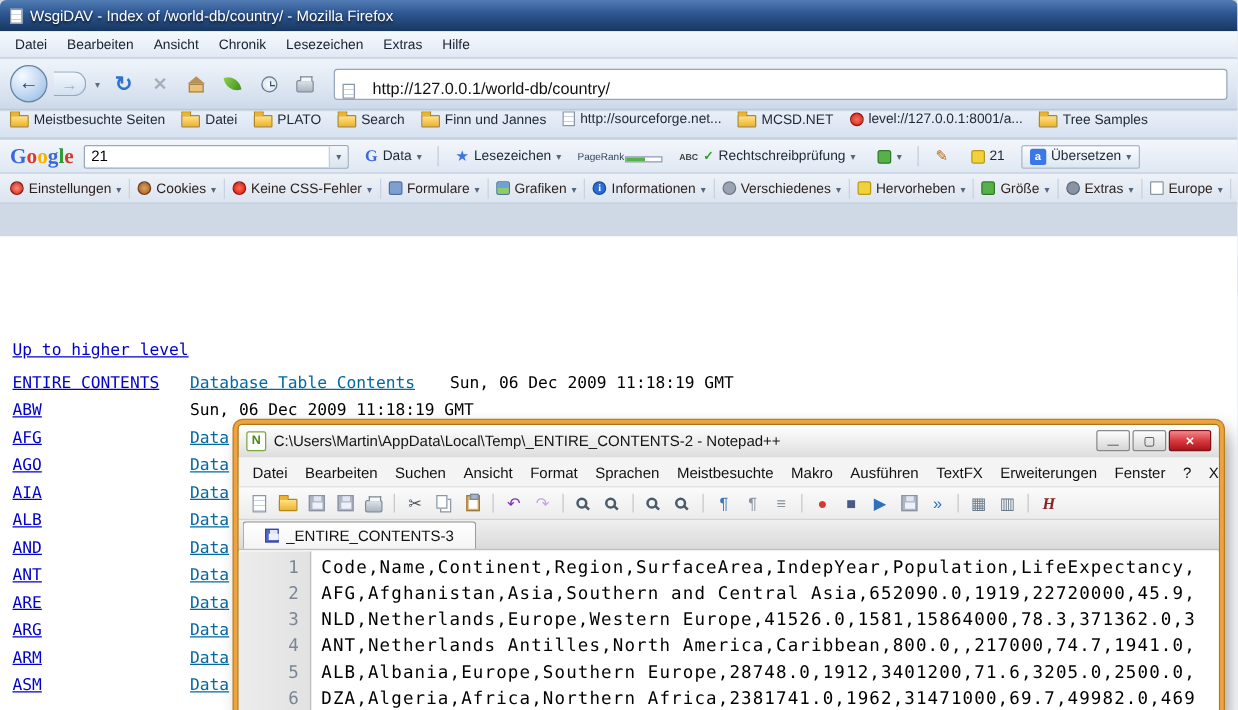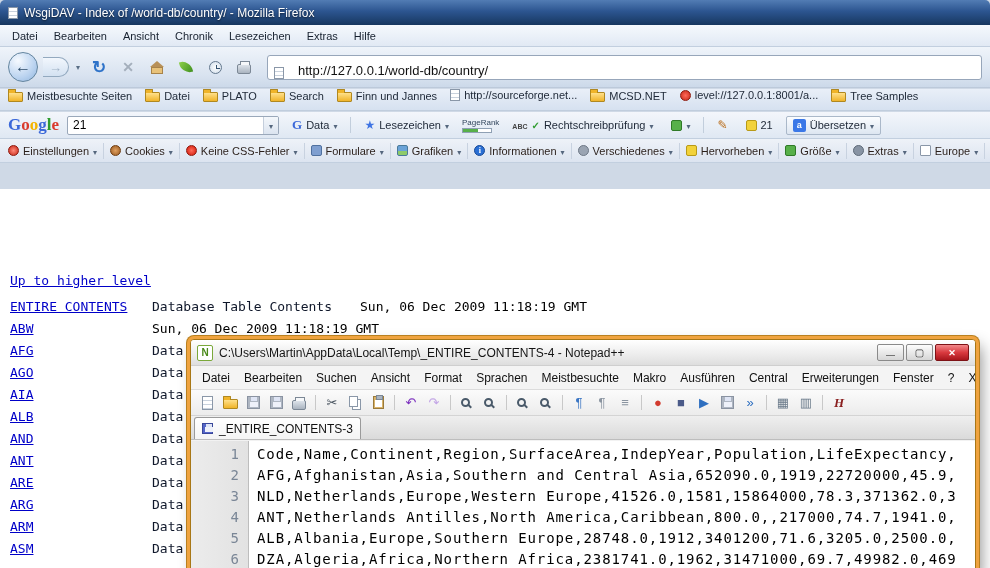--- a/index.html
+++ b/index.html
@@ -51,21 +51,21 @@
     display:flex;align-items:center;overflow:hidden;}
   .g-search input{flex:1;border:none;outline:none;font-size:12px;padding:0 5px;
     font-family:"Liberation Sans",sans-serif;}
   .g-ddbtn{width:15px;height:100%;border-left:1px solid #c4cedc;
     background:linear-gradient(#f4f7fb,#dbe4f0);display:flex;align-items:center;justify-content:center;}
   .g-btn{display:flex;align-items:center;gap:4px;padding:2px 5px;white-space:nowrap;}
   .ddar::before{content:"▾";font-size:8px;color:#55677e;}
   .g-gicon{color:#3b68d9;font-family:"Liberation Serif",serif;font-weight:bold;font-size:13px;}
   .g-star{color:#3f74e3;font-size:12px;}
   .g-star::before{content:"★";}
-  .g-pr{display:flex;flex-direction:column;align-items:flex-start;gap:1px;}
+  .g-pr{display:flex;flex-direction:row;align-items:flex-end;gap:1px;}
   .g-pr-label{font-size:8px;color:#33475e;}
   .g-pr-bar{width:30px;height:5px;border:1px solid #8fa0b4;background:linear-gradient(90deg,#57b04a 55%,#fff 55%);}
   .g-abc::before{content:"ABC";font-size:7px;font-weight:bold;color:#444;}
   .g-abc-check{color:#2f9c2f;font-size:10px;font-weight:bold;}
   .g-abc-check::before{content:"✓";}
   .g-autofill{width:11px;height:11px;background:#57b04a;border:1px solid #2f7a28;border-radius:2px;}
   .g-pencil{color:#b86a14;font-size:12px;}
   .g-pencil::before{content:"✎";}
   .g-marker{width:11px;height:11px;background:#f2d23a;border:1px solid #b89a18;border-radius:2px;}
   .g-tricon{width:13px;height:13px;background:#3b78e7;border-radius:2px;color:#fff;
@@ -106,21 +106,21 @@
 
   .ff-content{position:absolute;top:189px;left:0;right:0;bottom:0;background:#fff;overflow:hidden;}
   .ff-content h1{position:absolute;left:10px;top:0;margin:0;
     font-family:"Liberation Serif",serif;font-weight:bold;font-size:31px;color:#000;}
   .uplink{position:absolute;left:10px;top:84px;font:13px "DejaVu Sans Mono",monospace;
     color:#0000c8;text-decoration:underline;white-space:pre;}
   #dir-rows{position:absolute;left:10px;top:106px;right:0;}
   .dir-row{display:flex;height:22px;align-items:center;
     font:13px "DejaVu Sans Mono",monospace;white-space:pre;}
   .dir-name{width:142px;color:#0000c8;text-decoration:underline;flex:none;}
-  .dir-type{width:208px;color:#0f172a;flex:none;}
+  .dir-type{width:208px;color:#0369a1;flex:none;text-decoration:underline;}
   .dir-date{color:#000;}
 
   
   .mi-page{width:11px;height:14px;background:#fff;border:1px solid #8a97a8;display:inline-block;
     flex:none;background-image:repeating-linear-gradient(#fff 0 3px,#c9d2dd 3px 4px);}
   .mi-page.small{width:10px;height:12px;}
   .mi-folder{width:15px;height:10px;background:linear-gradient(#ffe08a,#f0b429);
     border:1px solid #b08820;border-radius:1px;position:relative;margin-top:3px;display:inline-block;flex:none;}
   .mi-folder::before{content:"";position:absolute;top:-4px;left:-1px;width:6px;height:3px;
     background:#f0b429;border:1px solid #b08820;border-bottom:none;border-radius:1px 1px 0 0;}
@@ -182,21 +182,21 @@
   .np-menuitem{font-size:12px;color:#111;padding:3px 7px;white-space:nowrap;}
   .np-toolbar{height:26px;background:linear-gradient(#fbfbfb,#ececec);border-bottom:1px solid #d4d4d4;
     display:flex;align-items:center;gap:3px;padding-left:6px;overflow:hidden;}
   .np-tool{width:20px;height:20px;display:flex;align-items:center;justify-content:center;
     font-size:13px;flex:none;}
   .np-sep{width:1px;height:15px;background:#c8c8c8;margin:0 3px;flex:none;}
   .np-tabbar{height:24px;background:linear-gradient(#efefef,#dadada);border-bottom:1px solid #bdbdbd;
     display:flex;align-items:flex-end;padding-left:3px;}
   .np-tab{height:22px;background:linear-gradient(#ffffff,#f4f4f4);
     border:1px solid #9a9a9a;border-bottom:none;border-radius:3px 3px 0 0;
-    display:flex;align-items:center;gap:6px;padding:0 7px;font-size:12px;color:#111;}
+    display:flex;align-items:center;gap:6px;padding:0 17px;font-size:12px;color:#111;}
   .np-tab .mi-floppy{width:11px;height:11px;}
   .np-editor{position:absolute;top:101px;left:0;right:0;bottom:0;background:#fff;
     display:flex;overflow:hidden;}
   .np-gutter{width:58px;flex:none;background:linear-gradient(90deg,#ececec,#e2e2e2);
     border-right:1px solid #bdbdbd;color:#7a8696;text-align:right;
     padding:3px 9px 0 0;font:14px "DejaVu Sans Mono",monospace;line-height:21px;}
   .np-code{flex:1;padding:3px 0 0 8px;font:14px "DejaVu Sans Mono",monospace;
     line-height:21px;letter-spacing:0.9px;white-space:pre;color:#000;overflow:hidden;}
 </style>
 </head>
@@ -420,38 +420,38 @@
         <div class="dir-row"><a class="dir-name">ARM</a><span class="dir-type">Data</span><span class="dir-date"></span></div>
         <div class="dir-row"><a class="dir-name">ASM</a><span class="dir-type">Data</span><span class="dir-date"></span></div>
       </div>
   </div>
 
 </div>
 
 <div class="np">
   <div class="np-titlebar">
     <span class="np-icon"></span>
-    <span class="np-title">C:\Users\Martin\AppData\Local\Temp\_ENTIRE_CONTENTS-4 - Notepad++</span>
+    <span class="np-title">C:\Users\Martin\AppData\Local\Temp\_ENTIRE_CONTENTS-2 - Notepad++</span>
     <span class="np-winbtns">
       <span class="np-btn minb"></span>
       <span class="np-btn maxb"></span>
       <span class="np-btn closeb"></span>
     </span>
   </div>
   <div class="np-menubar" id="np-menu">
       <span class="np-menuitem">Datei</span>
       <span class="np-menuitem">Bearbeiten</span>
       <span class="np-menuitem">Suchen</span>
       <span class="np-menuitem">Ansicht</span>
       <span class="np-menuitem">Format</span>
       <span class="np-menuitem">Sprachen</span>
       <span class="np-menuitem">Meistbesuchte</span>
       <span class="np-menuitem">Makro</span>
       <span class="np-menuitem">Ausführen</span>
-      <span class="np-menuitem">Central</span>
+      <span class="np-menuitem">TextFX</span>
       <span class="np-menuitem">Erweiterungen</span>
       <span class="np-menuitem">Fenster</span>
       <span class="np-menuitem">?</span>
       <span class="np-menuitem">X</span>
     </div>
   <div class="np-toolbar" id="np-toolbar">
       <span class="np-tool">
         <span class="mi-page"></span>
       </span>
       <span class="np-tool">

